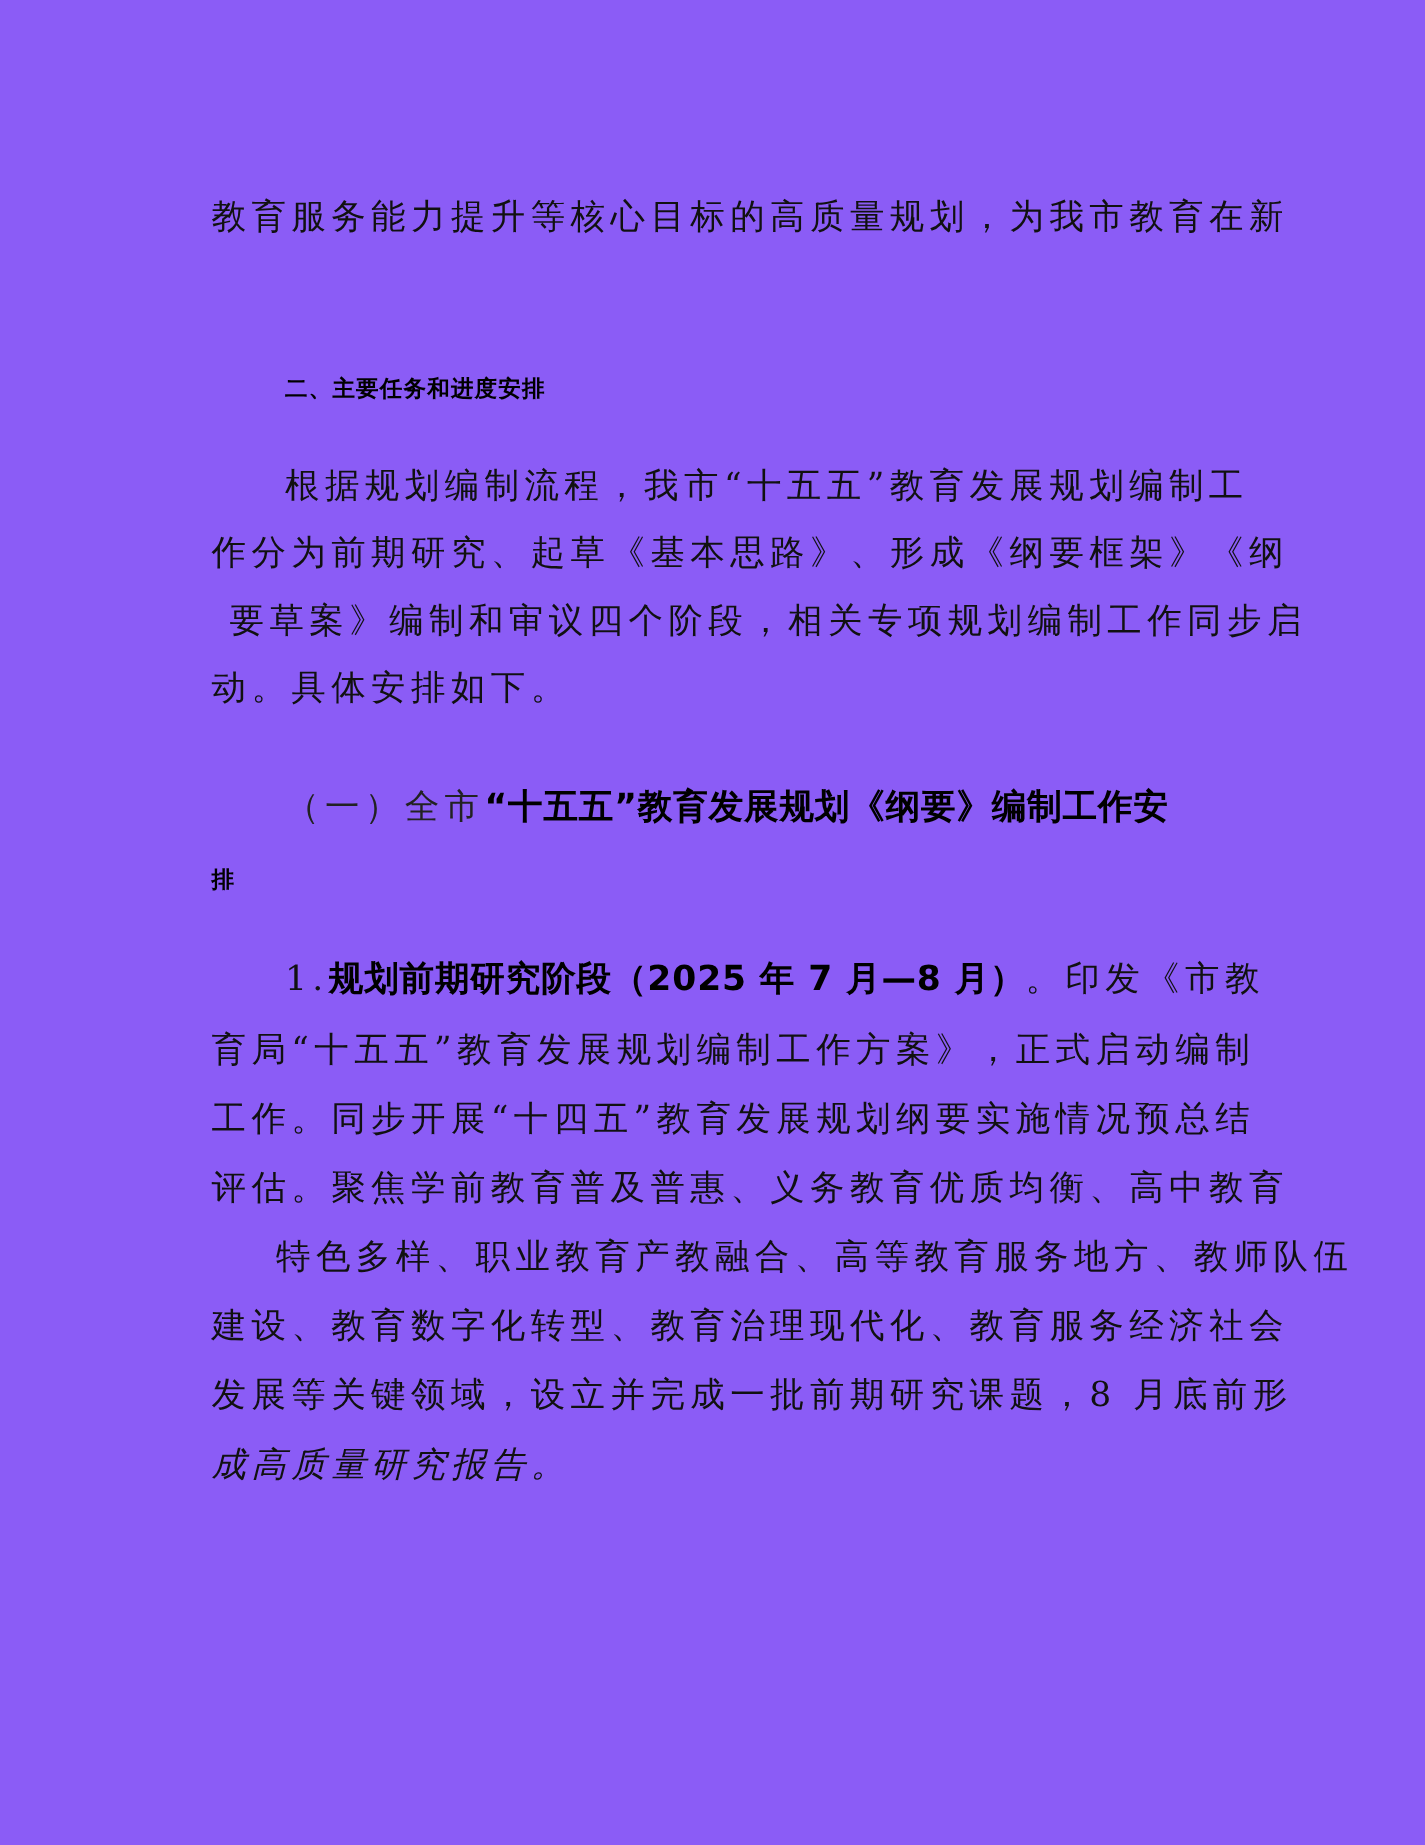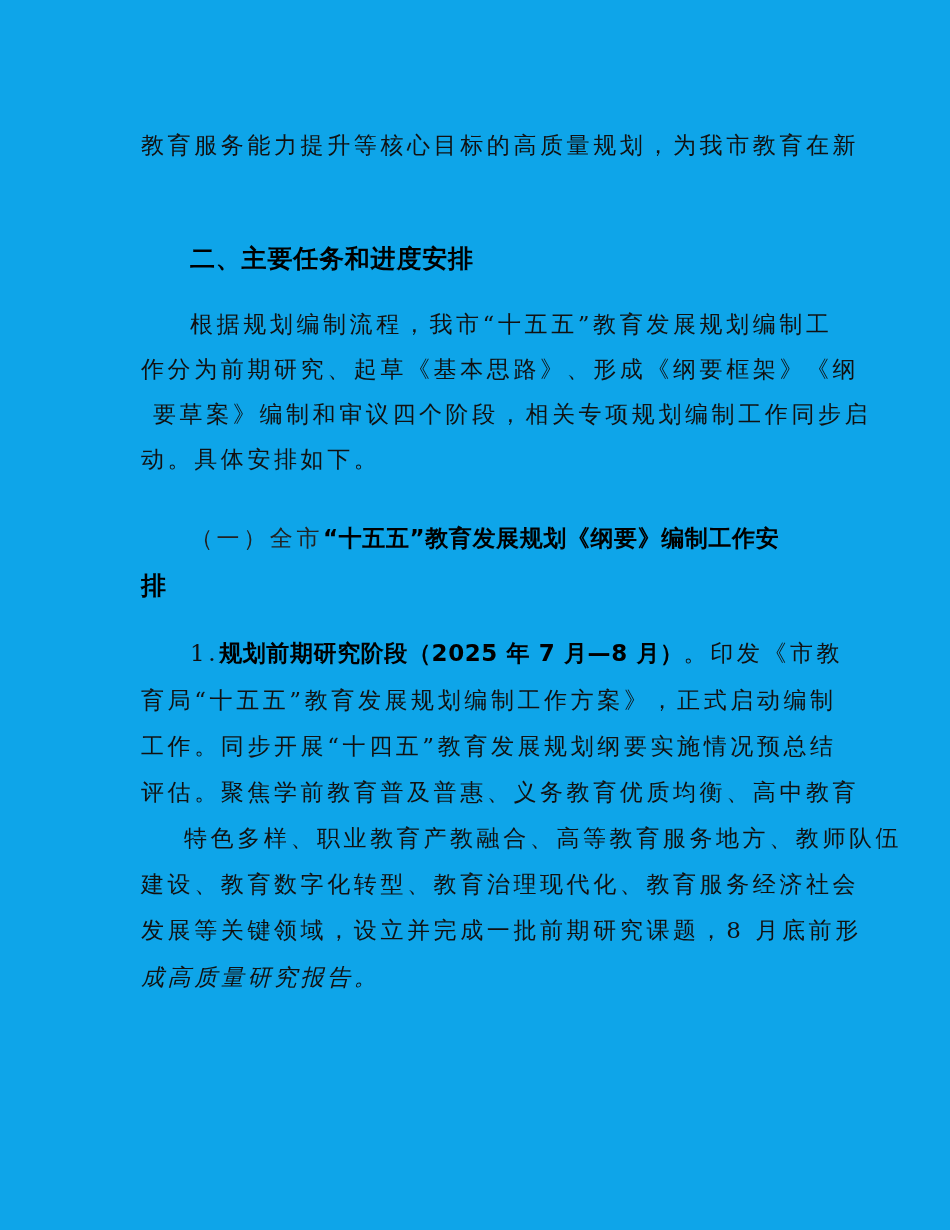--- a/index.html
+++ b/index.html
@@ -1,34 +1,34 @@
 <!DOCTYPE html>
 <html><head>
 <meta charset="utf-8">
 <style>
   html, body { margin: 0; padding: 0; background: #ffffff; }
   body { width: 950px; height: 1230px; position: relative; overflow: hidden; color: #000; }
-  .page { position: absolute; left: 0; top: 0; width: 950px; height: 1230px; background: #0ea5e9; }
+  .page { position: absolute; left: 0; top: 0; width: 950px; height: 1230px; background: #8b5cf6; }
   .line {
     position: absolute;
     left: 141px;
     width: 670px;
     height: 30px;
     line-height: 30px;
     white-space: nowrap;
     font-family: "DejaVu Serif", "Liberation Serif", serif;
     font-size: 23px;
     letter-spacing: 3.6px;
     color: #111;
   }
   .indent { left: 190px; }
   .heading {
     font-family: "DejaVu Sans", "Liberation Sans", sans-serif;
     font-weight: bold;
-    font-size: 25px;
+    font-size: 15px;
     letter-spacing: 0.8px;
     color: #000;
   }
   .b {
     font-family: "DejaVu Sans", "Liberation Sans", sans-serif;
     font-weight: bold;
     letter-spacing: 0.6px;
     color: #000;
   }
   .light { color: #222; }

